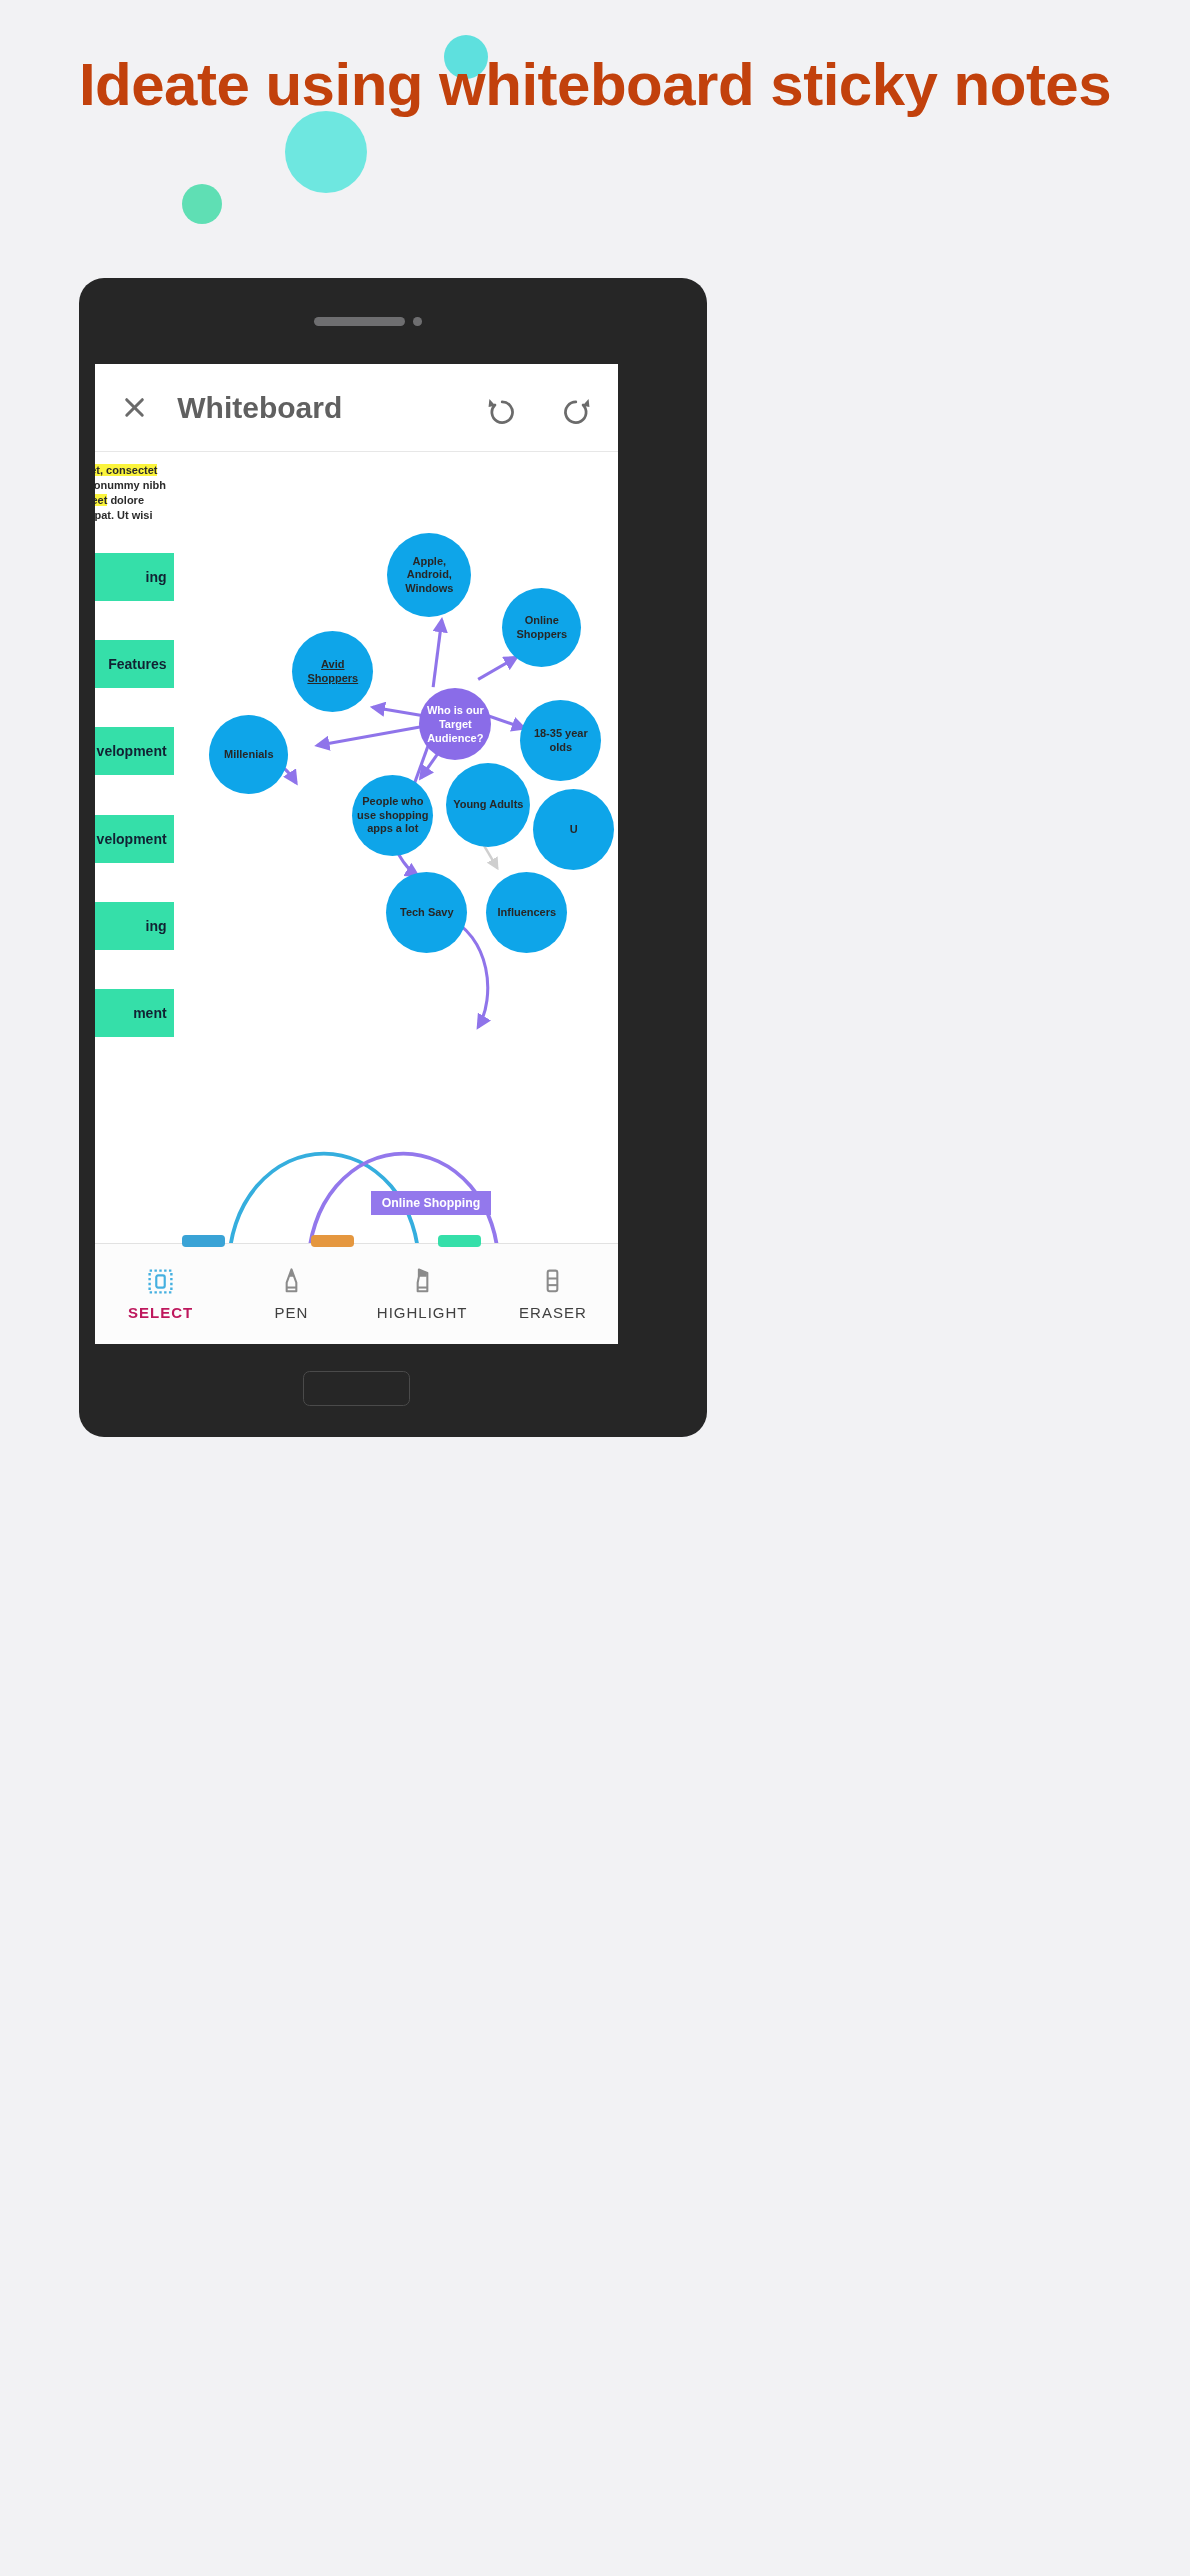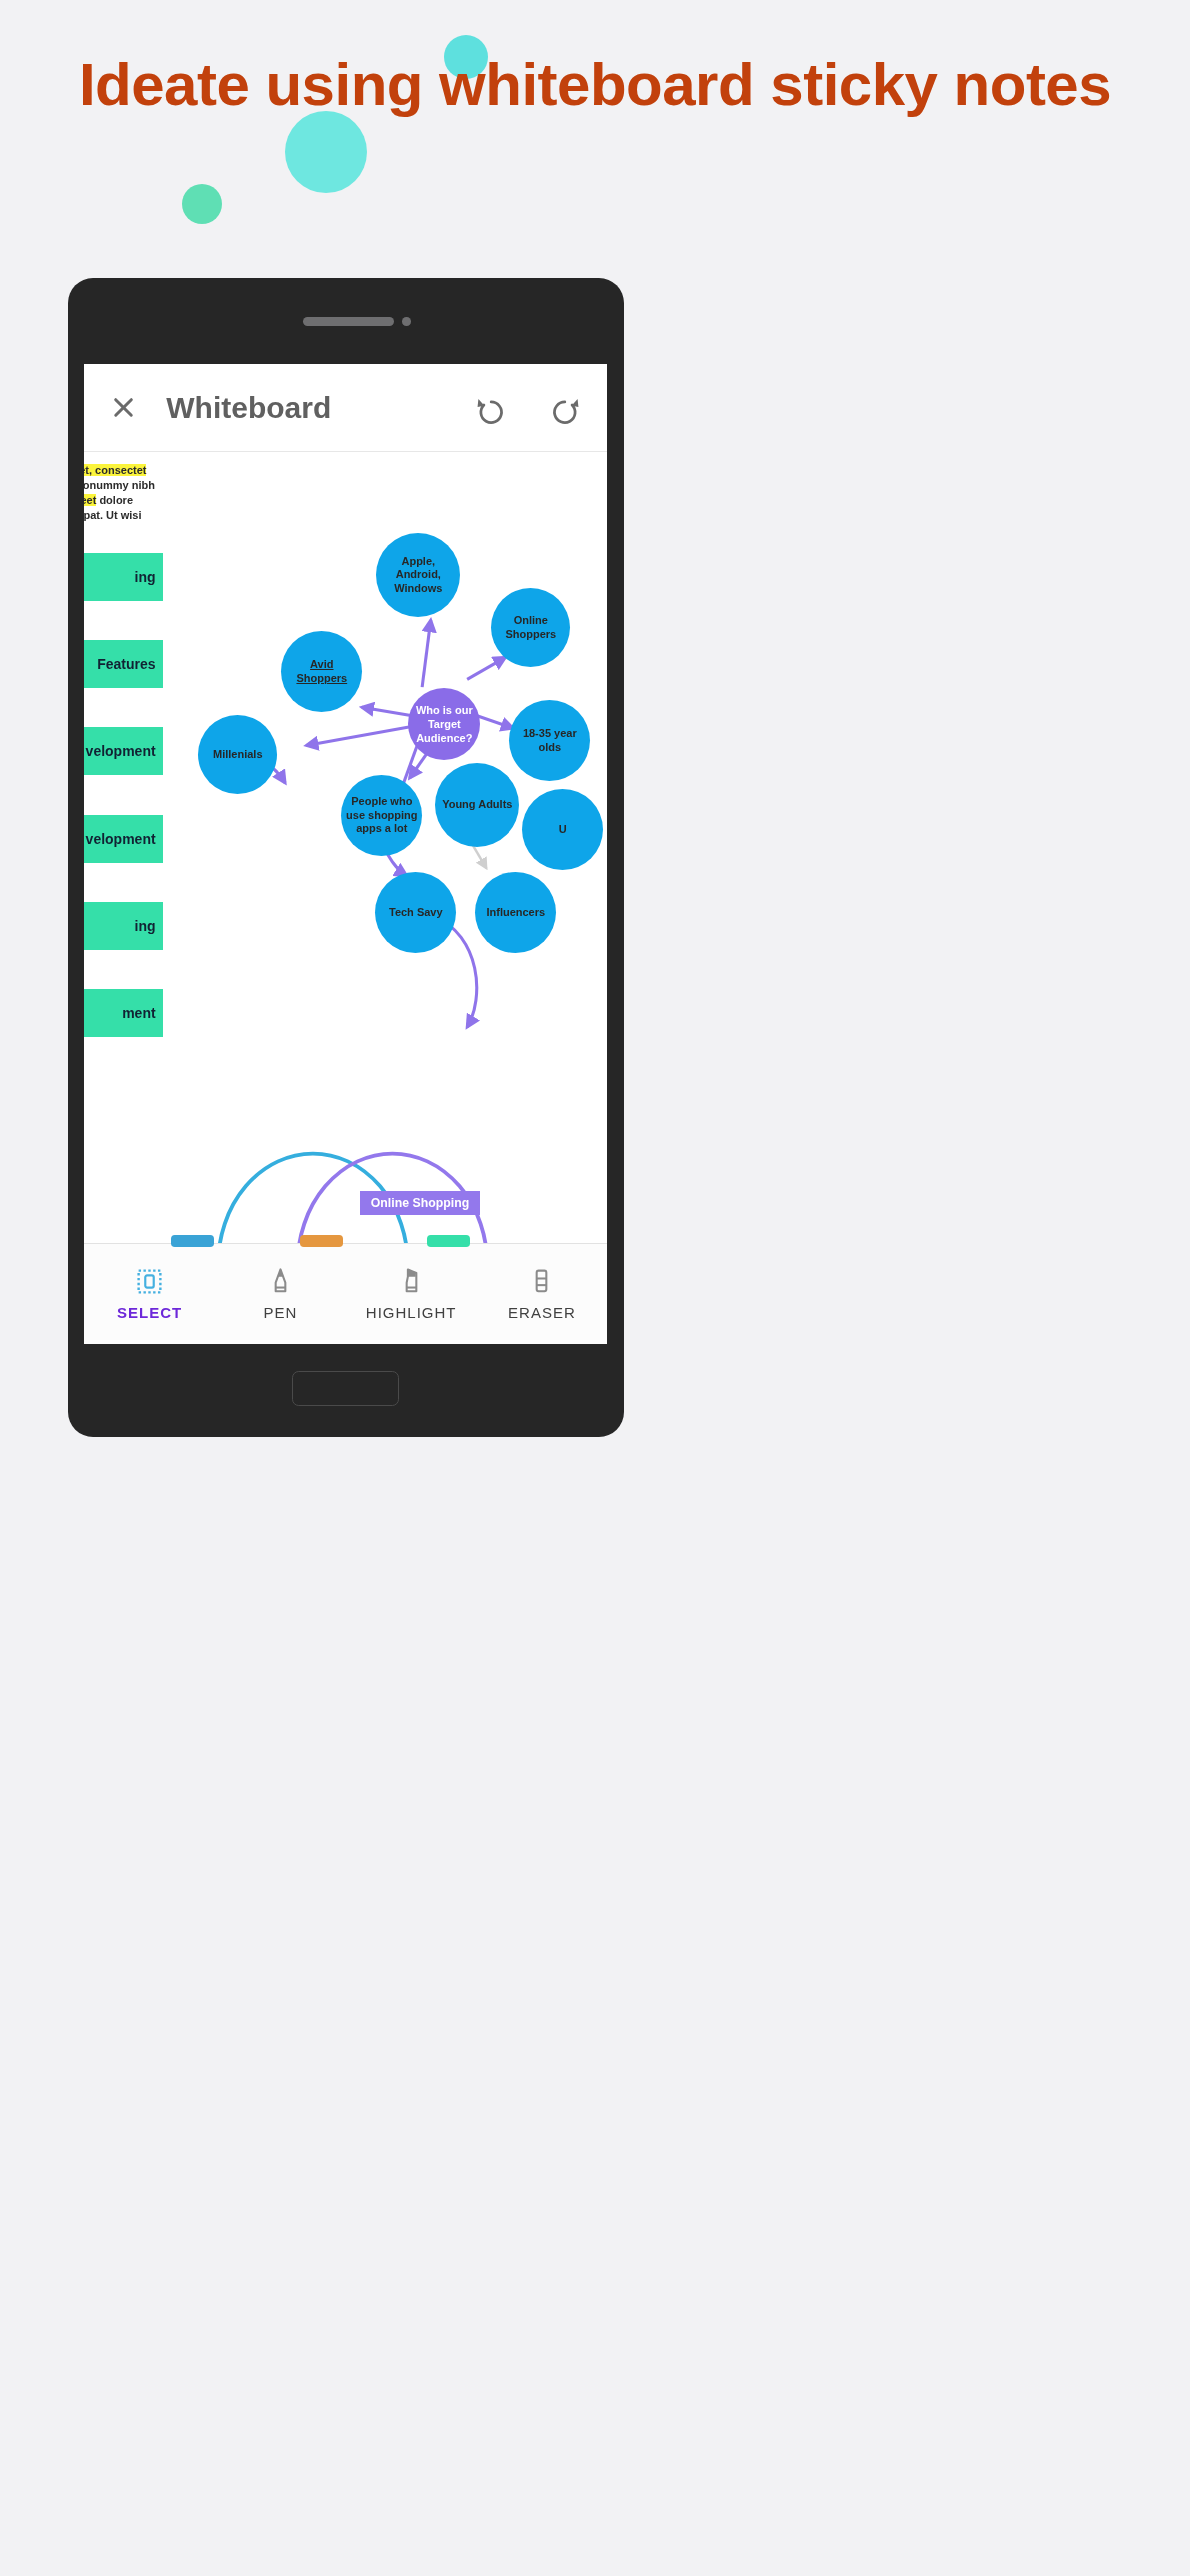--- a/index.html
+++ b/index.html
@@ -19,22 +19,22 @@
   
   #headline {
     position: absolute; left: 0; top: 52px; width: 1190px;
     text-align: center;
     font-size: 60px; line-height: 65px; font-weight: bold;
     color: #c2410c; letter-spacing: -0.5px;
   }
 
   
   #phone {
-    position: absolute; left: 68px; top: 278px;
-    width: 556px; height: 1159px;
+    position: absolute; left: 79px; top: 278px;
+    width: 628px; height: 1159px;
     background: #262626; border-radius: 25px;
   }
   #speaker {
     position: absolute; left: 235px; top: 39px;
     width: 91px; height: 8.6px; background: #6e6e70; border-radius: 4.8px;
   }
   #camera {
     position: absolute; left: 334px; top: 39px;
     width: 8.6px; height: 8.6px; background: #6e6e70; border-radius: 50%;
   }
@@ -117,21 +117,21 @@
     position: absolute; left: 0; bottom: 0; width: 523px; height: 101px;
     background: #fcfcfc; border-top: 1px solid #e2e2e2;
     display: flex; align-items: center;
   }
   .chip { position: absolute; top: -8.6px; width: 43px; height: 11.5px; border-radius: 3.8px; }
   .tool {
     flex: 1; display: flex; flex-direction: column; align-items: center;
     gap: 8.6px; cursor: pointer;
   }
   .tool-label { font-size: 15px; letter-spacing: 1px; color: #404040; }
-  .tool.active .tool-label { color: #6d28d9; font-weight: bold; }
+  .tool.active .tool-label { color: #be185d; font-weight: bold; }
 </style>
 </head>
 <body>
 
 <div class="blob" id="blob-large"></div>
 <div class="blob" id="blob-small-top"></div>
 <div class="blob" id="blob-small-left"></div>
 
 <h1 id="headline">Ideate using whiteboard sticky notes</h1>
 

